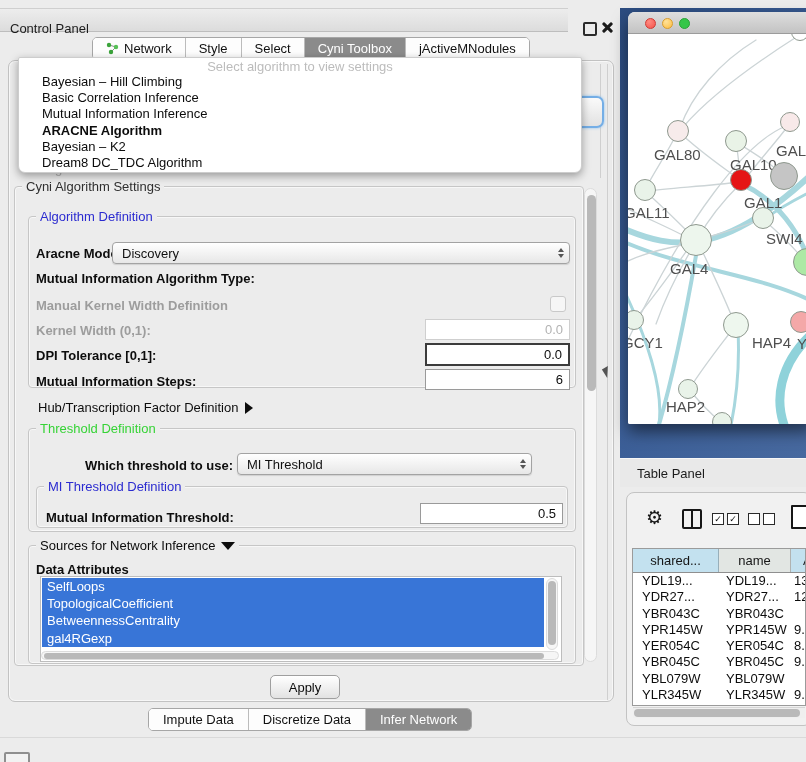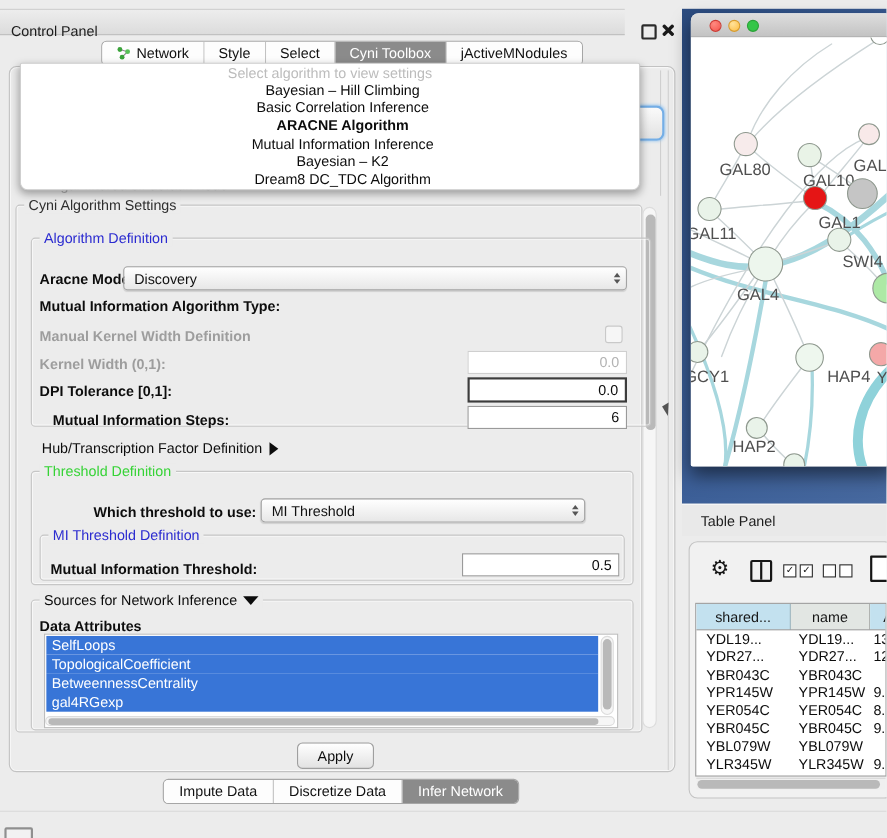--- a/index.html
+++ b/index.html
@@ -27,21 +27,21 @@
   
   #outer-panel{left:8px;top:60px;width:604px;height:640px;border:1px solid #c2c2c2;border-radius:7px;background:#ececec;}
   .vline{width:1px;background:#cfcfcf;}
   #ghost-text{left:55px;top:161px;font-size:13px;color:rgba(130,130,130,.55);}
   #bg-combo{left:556px;top:96px;width:44px;height:28px;border:2px solid #74aee6;border-radius:7px;box-shadow:0 0 3px #8cc0ef;background:linear-gradient(#fafafa,#e2e2e2);}
 
   
   #popup{left:18px;top:57px;width:562px;height:114px;background:#fff;border:1px solid #cdcdcd;
     border-radius:2px 2px 7px 7px;box-shadow:0 3px 8px rgba(0,0,0,.35);z-index:30;overflow:hidden;}
   #popup-placeholder{text-align:center;font-size:13px;color:#bcbcbc;height:16px;line-height:17px;}
-  .pop-item{font-size:13px;color:#0c0c0c;height:16.2px;line-height:16.2px;padding-left:23px;white-space:nowrap;text-align:center;}
+  .pop-item{font-size:13px;color:#0c0c0c;height:16.2px;line-height:16.2px;padding-left:23px;white-space:nowrap;}
   .pop-item.bold{font-weight:700;}
 
   
   .gbox{position:absolute;border:1px solid #c6c6c6;border-radius:4px;box-shadow:inset 0 0 0 1px rgba(255,255,255,.6);}
   .gtitle{position:absolute;top:-8px;left:7px;background:#ececec;padding:0 4px;font-size:13px;white-space:nowrap;display:flex;align-items:center;gap:5px;}
   .t-plain{color:#2f2f2f;} .t-blue{color:#2b2bd0;} .t-green{color:#36d336;} .t-black{color:#0c0c0c;}
 
   .lbl{position:absolute;font-size:13px;font-weight:700;color:#0d0d0d;white-space:nowrap;}
   .lbl.dis{color:#9d9d9d;}
   .plain-lbl{position:absolute;font-size:13px;color:#0d0d0d;white-space:nowrap;display:flex;align-items:center;gap:7px;}
@@ -163,54 +163,54 @@
   <div class="abs vline" style="left:600px;top:64px;height:114px;"></div>
   <div class="abs vline" style="left:607px;top:64px;height:636px;"></div>
   <div id="bg-combo" class="abs"></div>
   <div id="ghost-text" class="abs nosel">gal-filtered sif default node</div>
 
   <div id="popup" class="abs">
     <div id="popup-placeholder" class="nosel">Select algorithm to view settings</div>
     <div id="popup-list">
         <div class="pop-item nosel">Bayesian – Hill Climbing</div>
         <div class="pop-item nosel">Basic Correlation Inference</div>
+        <div class="pop-item nosel">Mutual Information Inference</div>
         <div class="pop-item nosel bold">ARACNE Algorithm</div>
-        <div class="pop-item nosel">Mutual Information Inference</div>
         <div class="pop-item nosel">Bayesian – K2</div>
         <div class="pop-item nosel">Dream8 DC_TDC Algorithm</div>
       </div>
   </div>
 
   <div class="gbox" style="left:14px;top:186px;width:568px;height:478px;">
     <div class="gtitle t-plain">Cyni Algorithm Settings</div>
   </div>
 
   <div class="sb-track abs" style="left:584px;top:188px;width:13px;height:474px;border-radius:7px;">
     <div class="sb-thumb" style="left:1.5px;top:6px;width:9px;height:196px;"></div>
   </div>
 
-  <div class="gbox" style="left:28px;top:216px;width:546px;height:170px;padding-left:16px;">
+  <div class="gbox" style="left:28px;top:216px;width:546px;height:170px;">
     <div class="gtitle t-blue">Algorithm Definition</div>
   </div>
   <div class="lbl" style="left:36px;top:246px;">Aracne Mode:</div>
   <div class="combo" style="left:112px;top:242px;width:458px;">
     <span>Discovery</span>
     <span class="arrows">
         <span class="arr-up"></span>
         <span class="arr-dn"></span>
       </span>
   </div>
   <div class="lbl" style="left:36px;top:271px;">Mutual Information Algorithm Type:</div>
   <div class="lbl dis" style="left:36px;top:298px;">Manual Kernel Width Definition</div>
   <div class="cbox" style="left:550px;top:296px;"></div>
   <div class="lbl dis" style="left:36px;top:323px;">Kernel Width (0,1):</div>
   <div class="field dis" style="left:425px;top:319px;width:145px;">0.0</div>
   <div class="lbl" style="left:36px;top:348px;">DPI Tolerance [0,1]:</div>
   <div class="field strong" style="left:425px;top:343px;width:145px;">0.0</div>
-  <div class="lbl" style="left:48px;top:374px;">Mutual Information Steps:</div>
+  <div class="lbl" style="left:36px;top:374px;">Mutual Information Steps:</div>
   <div class="field" style="left:425px;top:369px;width:145px;">6</div>
 
   <div class="plain-lbl" style="left:38px;top:400px;">
     <span>Hub/Transcription Factor Definition</span>
     <span class="tri-r"></span>
   </div>
 
   <div class="gbox" style="left:28px;top:428px;width:546px;height:102px;">
     <div class="gtitle t-green">Threshold Definition</div>
   </div>

